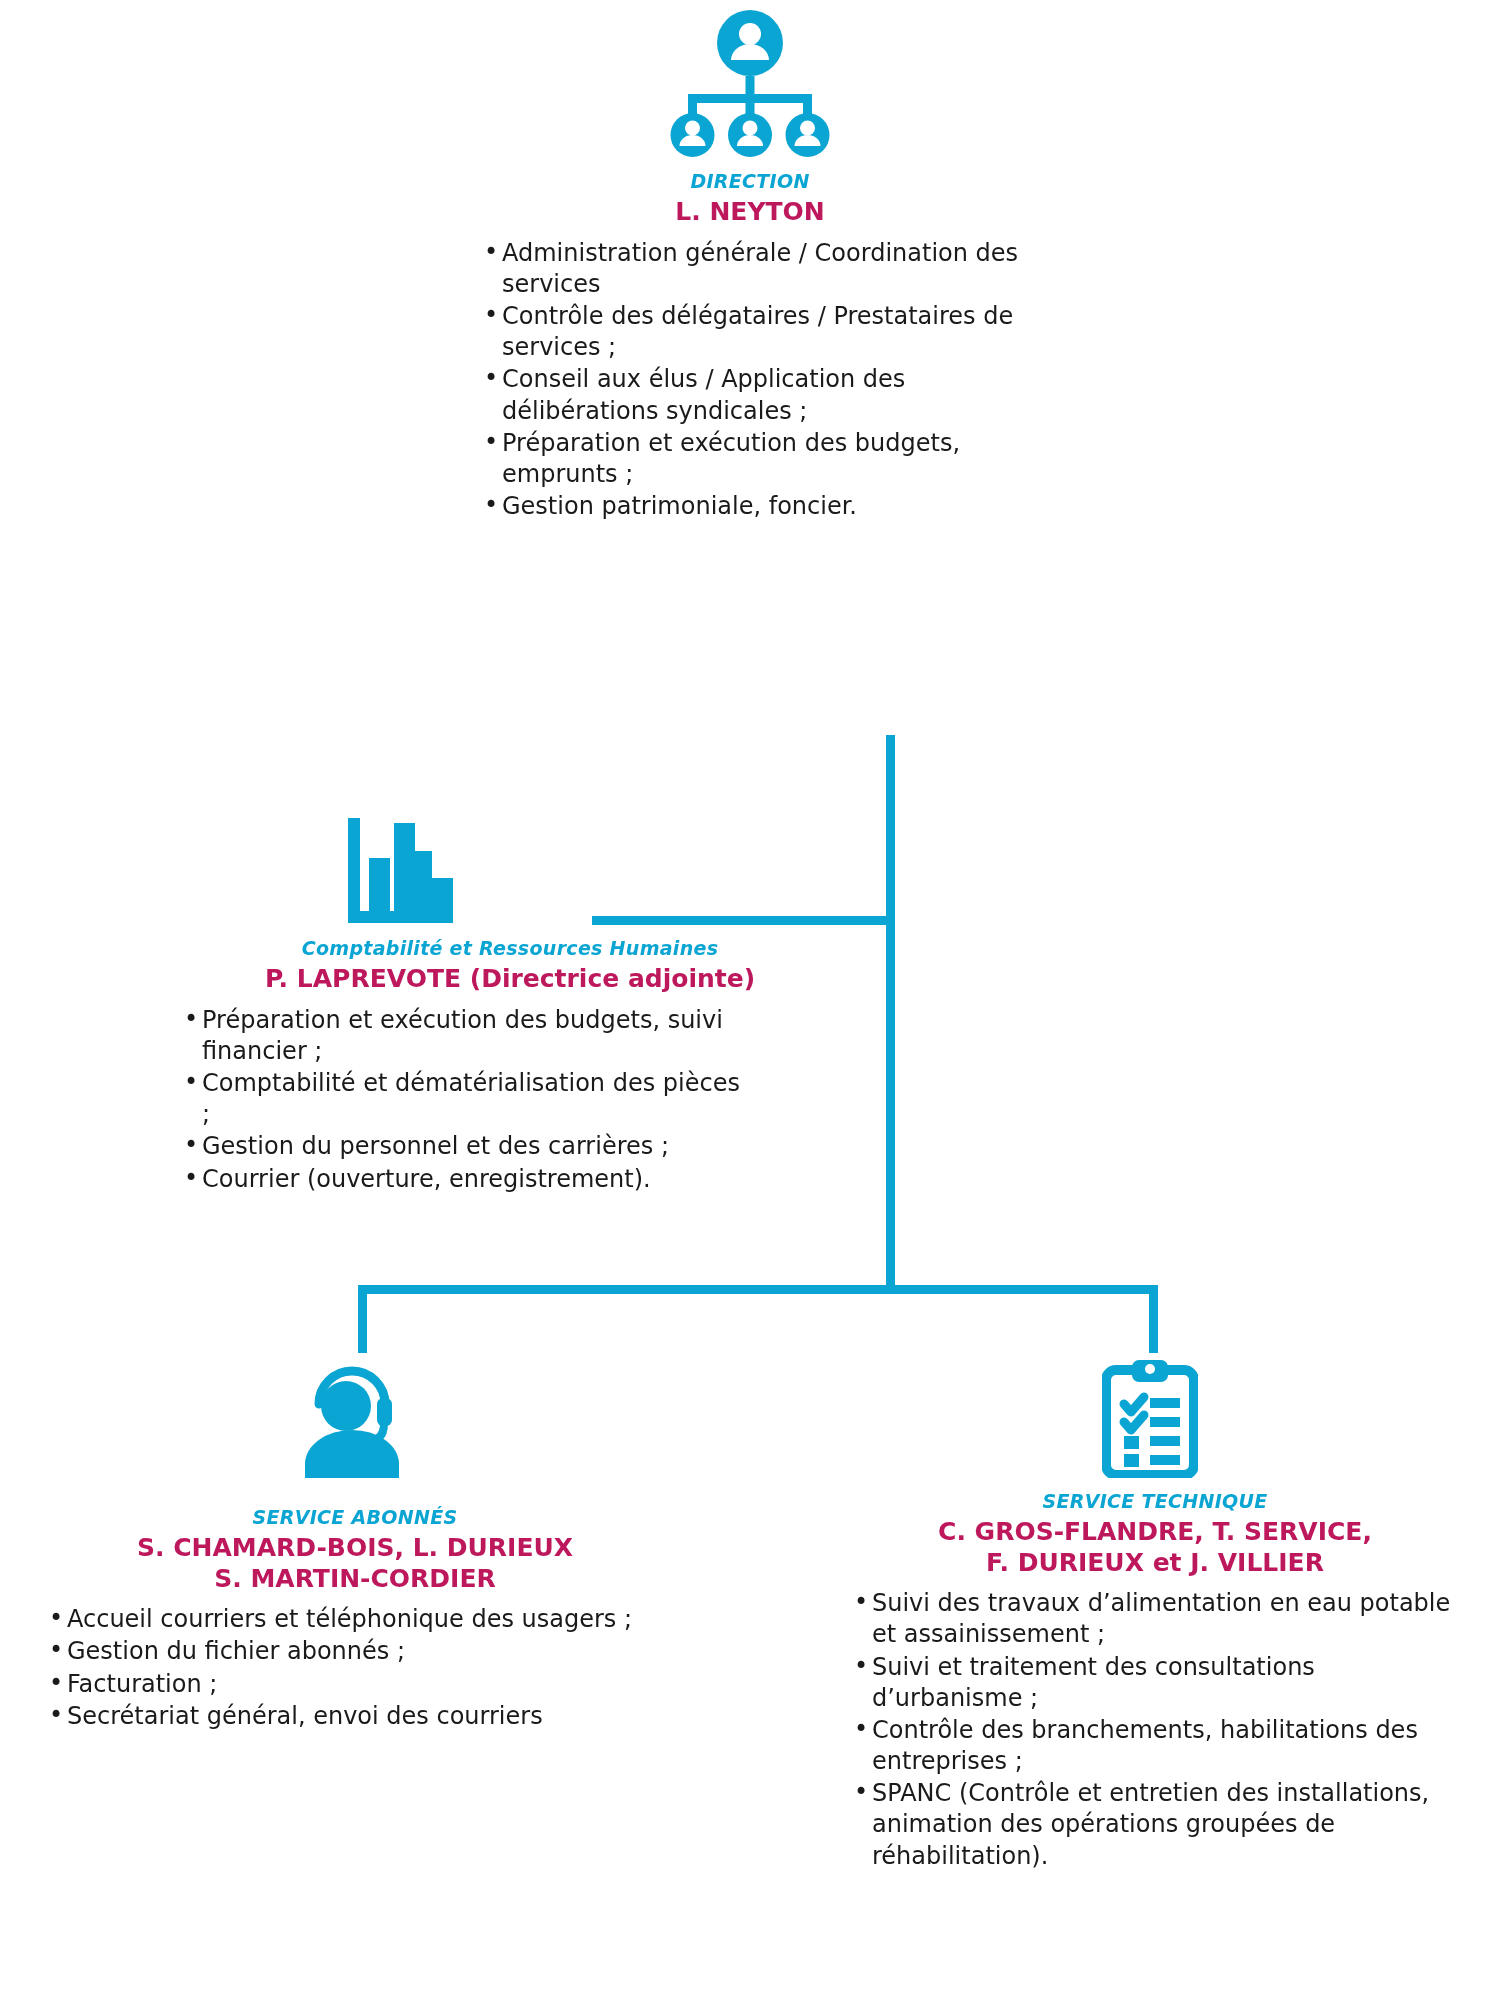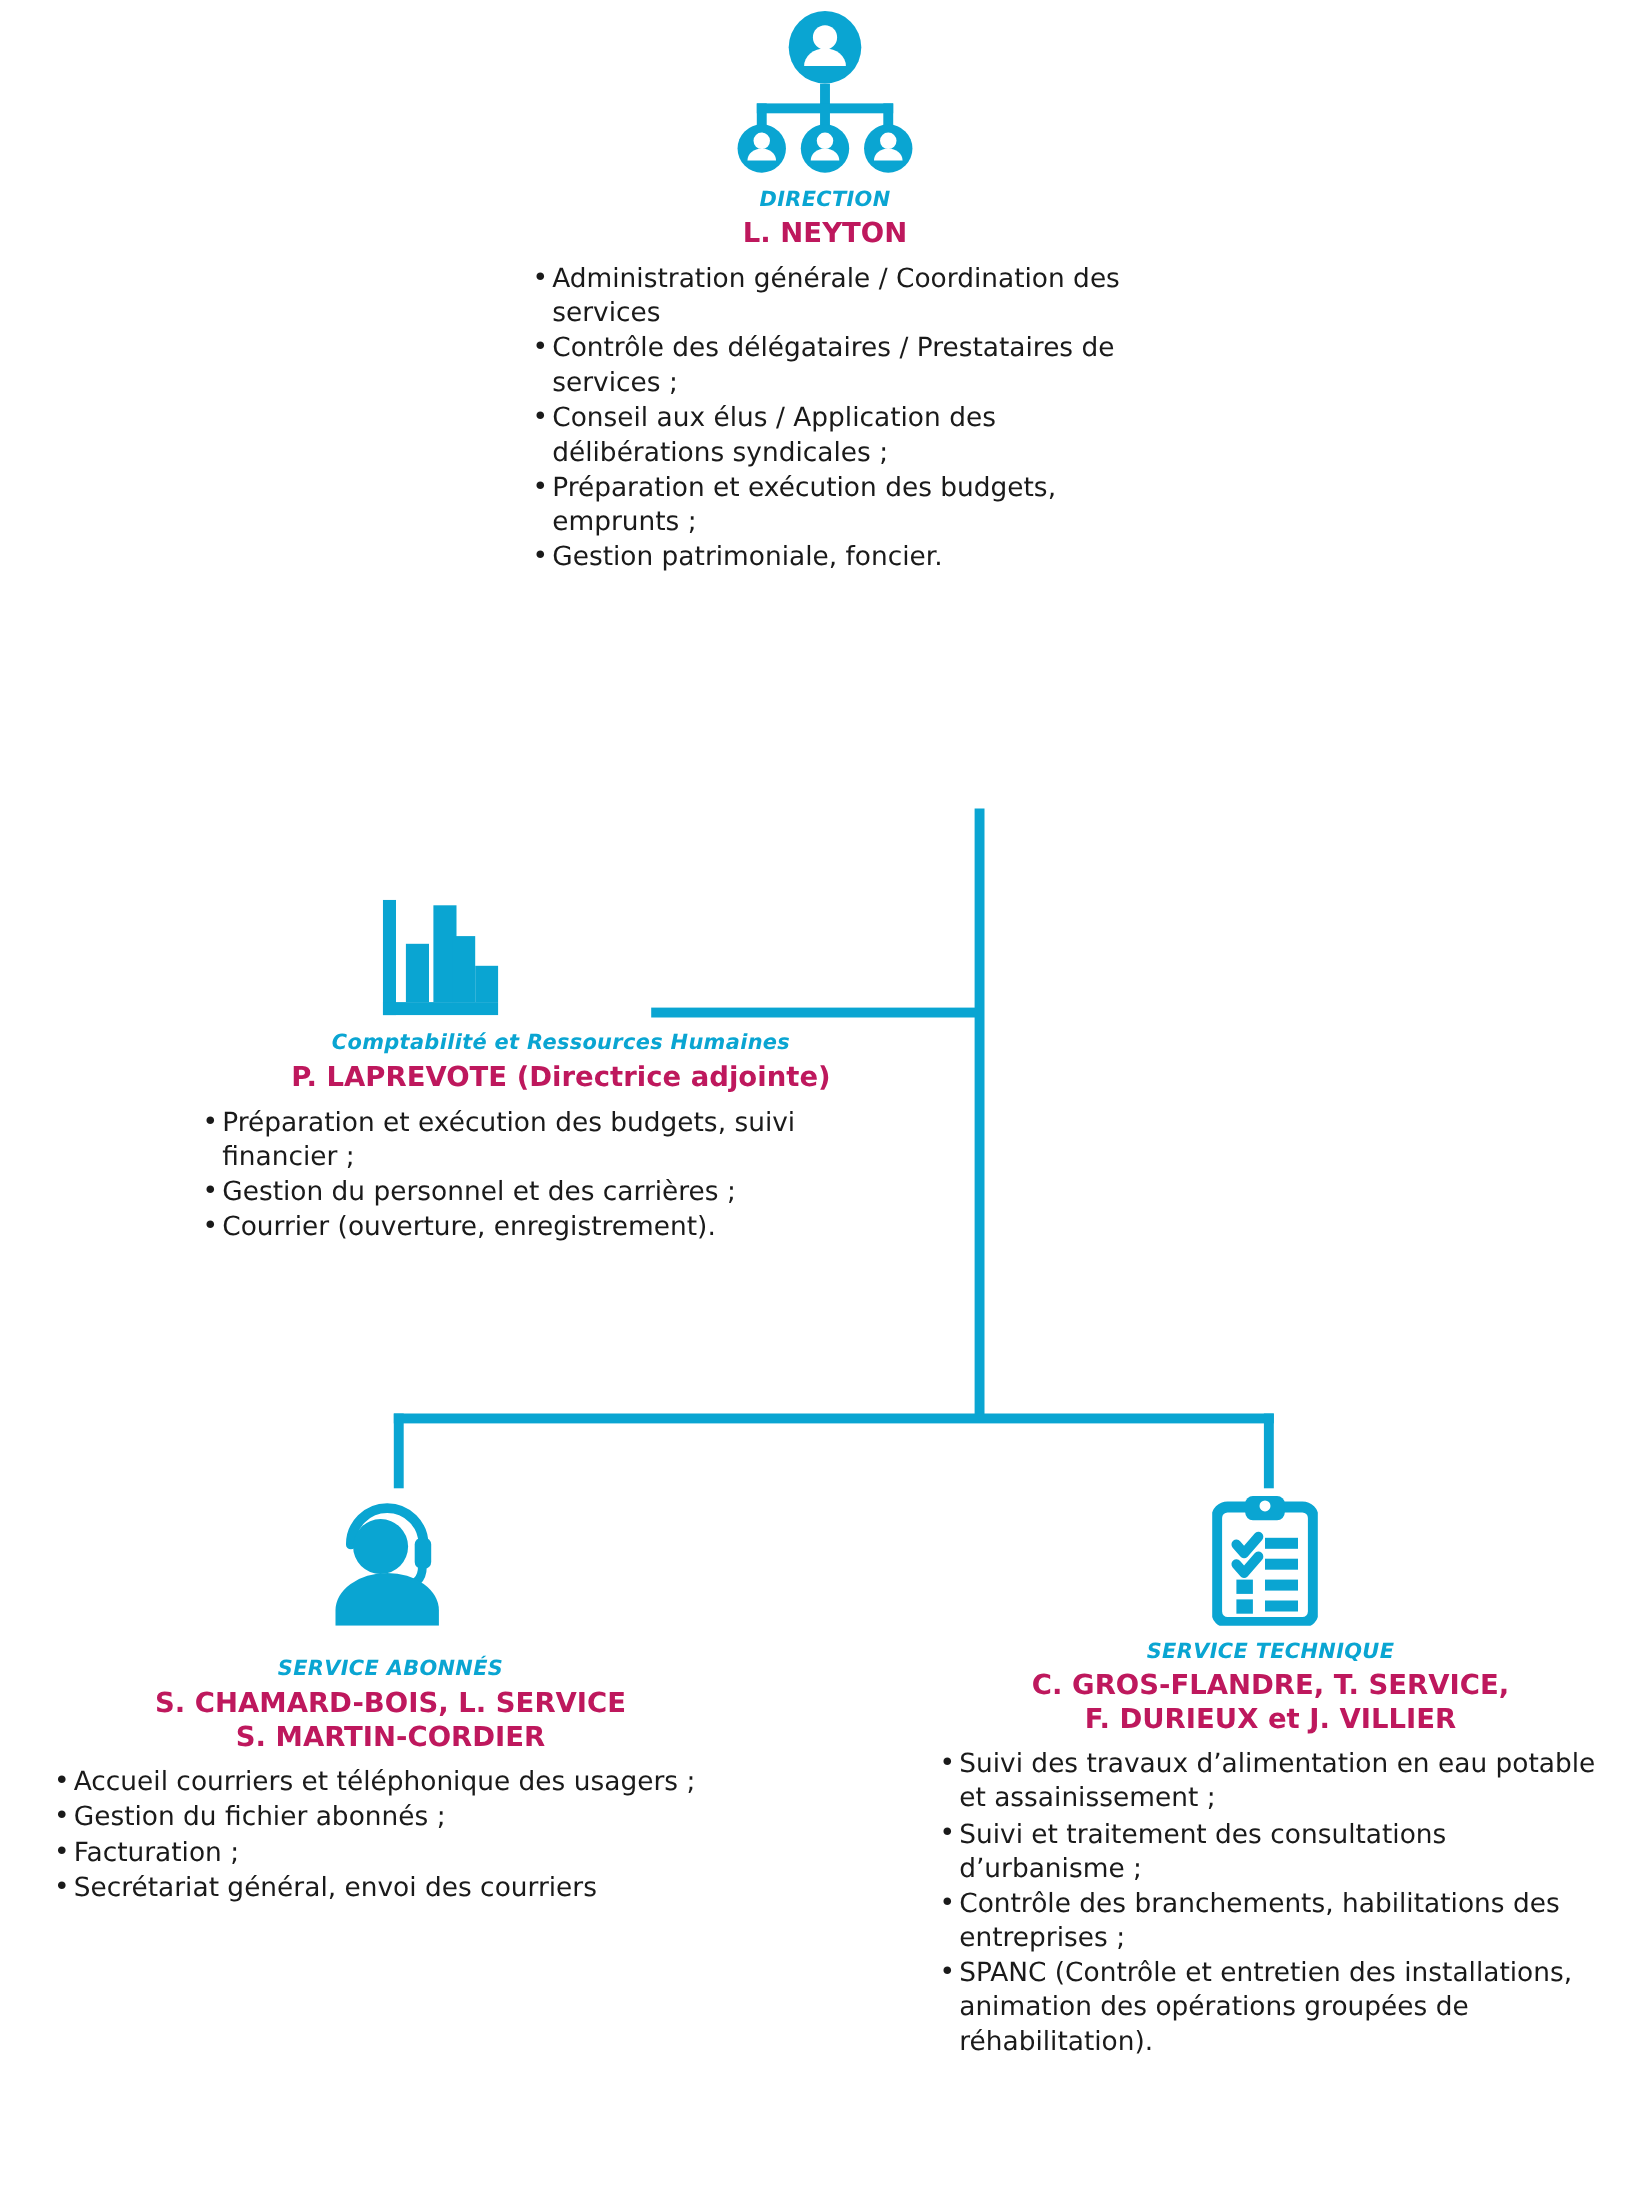--- a/index.html
+++ b/index.html
@@ -169,20 +169,21 @@
       </svg>
     </div>
 
     <div style="margin-top:14px;">
       <div class="node-title">Comptabilité et Ressources Humaines</div>
       <div class="node-people">P. LAPREVOTE (Directrice adjointe)</div>
     </div>
 
     <ul class="duties" id="compta-duties">
       <li>Préparation et exécution des budgets, suivi financier ;</li>
+      <li>Comptabilité et dématérialisation des pièces ;</li>
       <li>Gestion du personnel et des carrières ;</li>
       <li>Courrier (ouverture, enregistrement).</li>
     </ul>
   </div>
 
   <div class="node" id="abonnes-node">
 
     <div class="icon-wrap" style="margin-left:-6px;">
       <svg class="svg-ico" width="110" height="118" viewBox="0 0 110 118">
 
@@ -193,21 +194,21 @@
         <rect x="80" y="38" width="15" height="28" rx="6" fill="#0aa5d2"></rect>
 
         <path d="M87 64 q0 18 -20 18 L57 82" fill="none" stroke="#0aa5d2" stroke-width="8" stroke-linecap="round"></path>
 
         <path d="M8 118 L8 104 a47 34 0 0 1 94 0 L102 118 Z" fill="#0aa5d2"></path>
       </svg>
     </div>
 
     <div style="margin-top:28px;">
       <div class="node-title">SERVICE ABONNÉS</div>
-      <div class="node-people">S. CHAMARD-BOIS, L. SERVICE</div>
+      <div class="node-people">S. CHAMARD-BOIS, L. DURIEUX</div>
       <div class="node-people" style="margin-top:0;">S. MARTIN-CORDIER</div>
     </div>
 
     <ul class="duties" id="abonnes-duties">
       <li>Accueil courriers et téléphonique des usagers ;</li>
       <li>Gestion du fichier abonnés ;</li>
       <li>Facturation ;</li>
       <li>Secrétariat général, envoi des courriers</li>
     </ul>
   </div>

